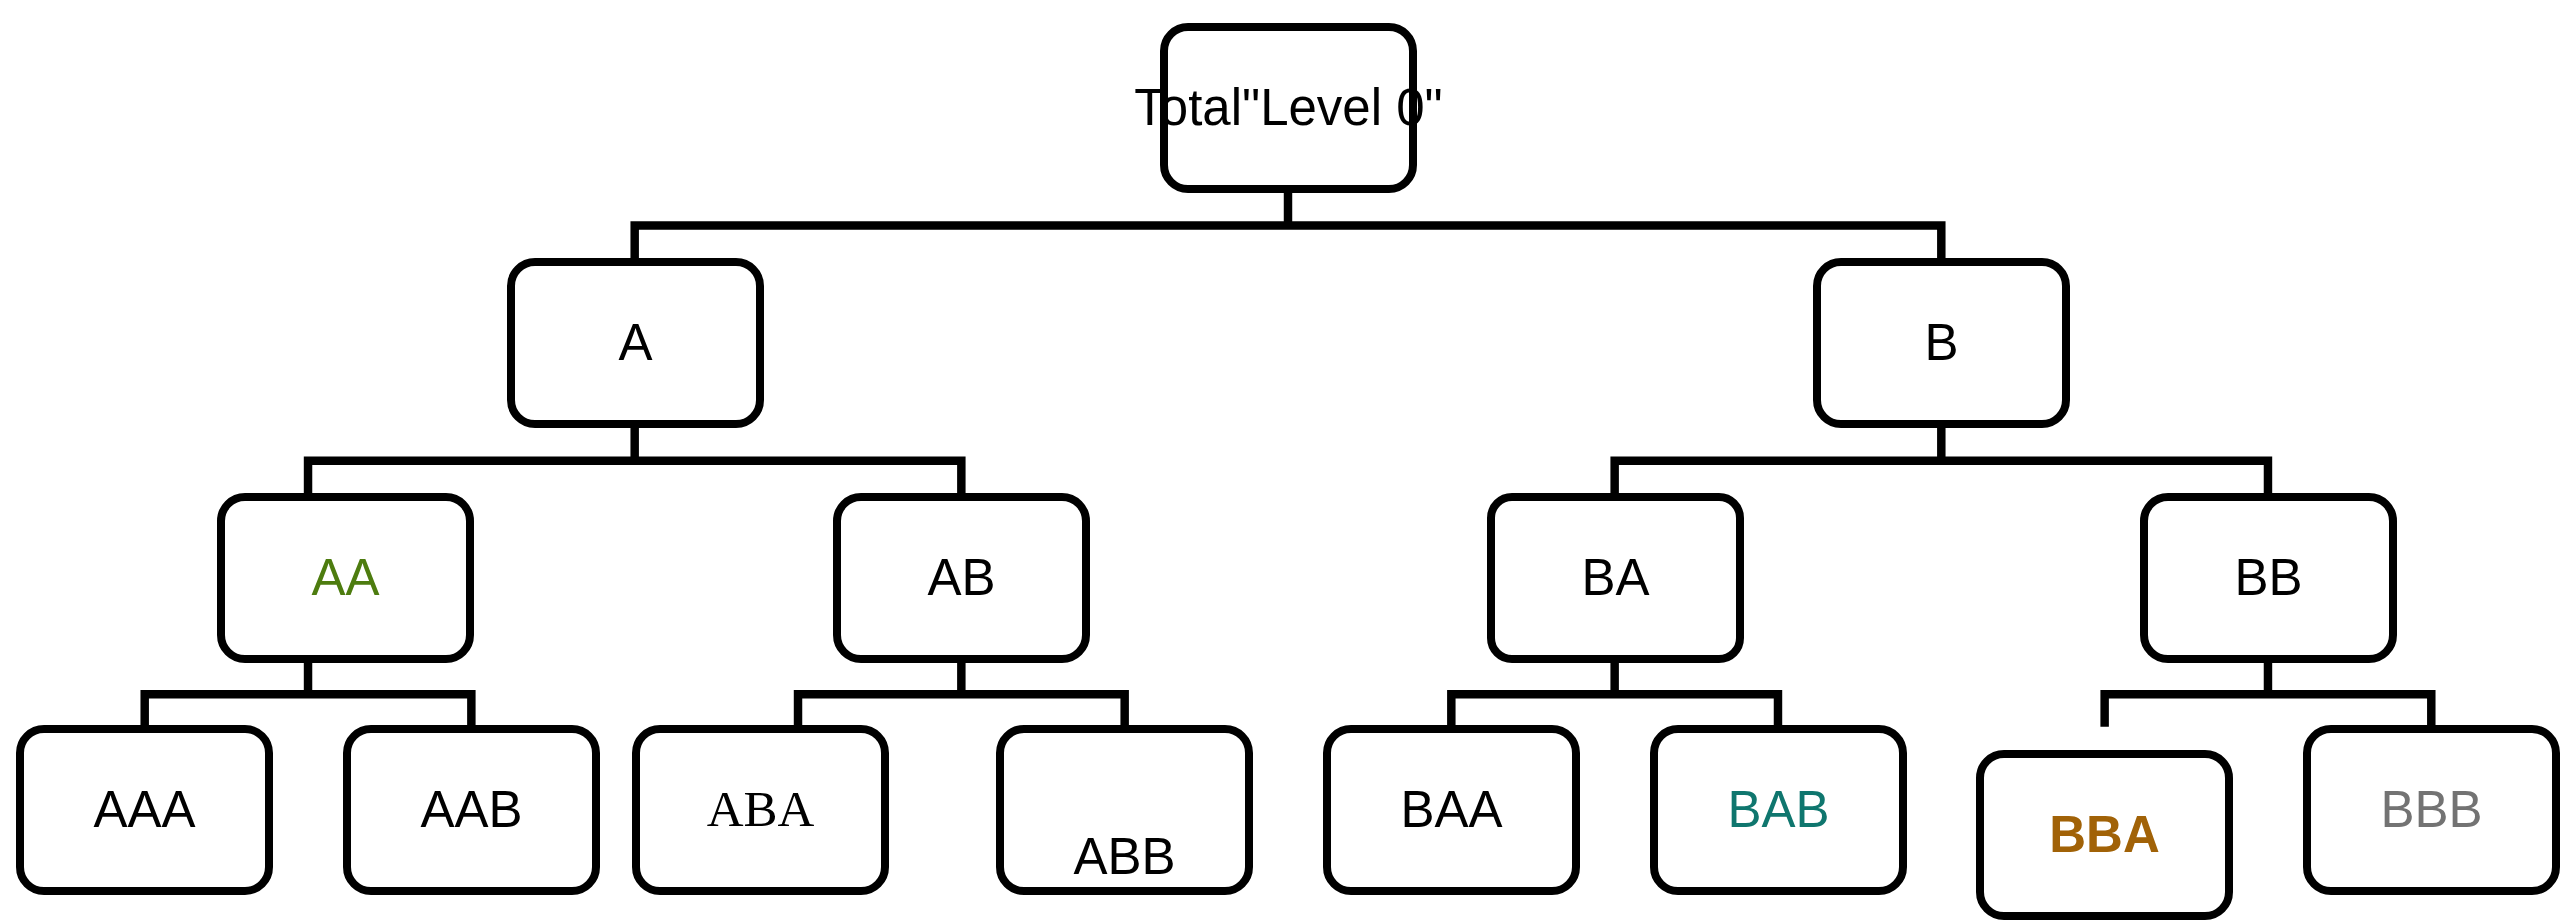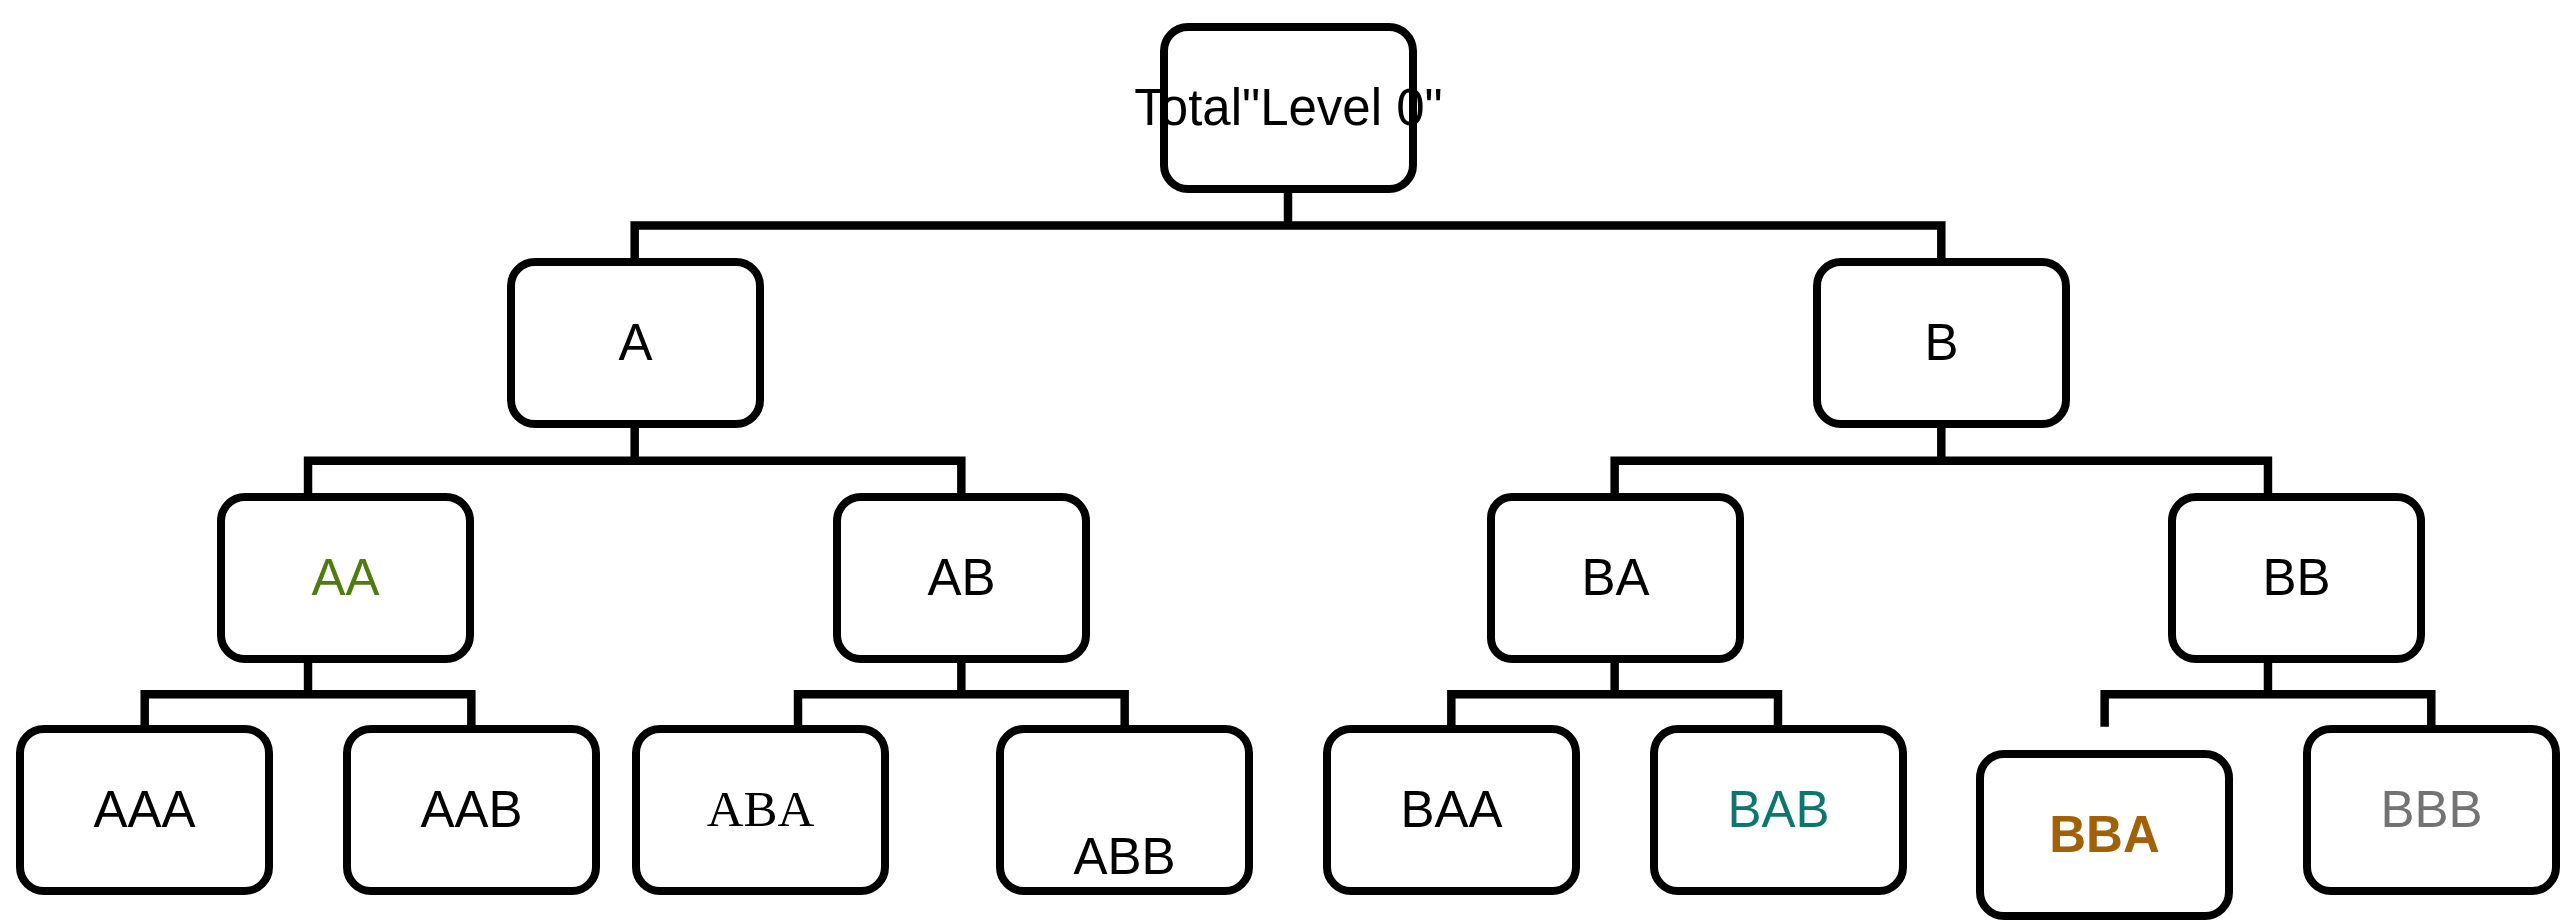--- a/index.html
+++ b/index.html
@@ -86,21 +86,21 @@
       </div>
       <div class="node" style="left: 1487px; top: 493px; background: rgb(255, 255, 255); border-color: rgb(0, 0, 0); color: rgb(0, 0, 0); border-radius: 25px;">
         <span class="label-line">BA</span>
       </div>
       <div class="node" style="left: 1323px; top: 725px; background: rgb(255, 255, 255); border-color: rgb(0, 0, 0); color: rgb(0, 0, 0);">
         <span class="label-line">BAA</span>
       </div>
       <div class="node" style="left: 1650px; top: 725px; background: rgb(255, 255, 255); border-color: rgb(0, 0, 0); color: #0f766e;">
         <span class="label-line">BAB</span>
       </div>
-      <div class="node" style="left: 2140px; top: 493px; background: rgb(255, 255, 255); border-color: rgb(0, 0, 0); color: rgb(0, 0, 0); margin-left: 28px;">
+      <div class="node" style="left: 2140px; top: 493px; background: rgb(255, 255, 255); border-color: rgb(0, 0, 0); color: rgb(0, 0, 0);">
         <span class="label-line">BB</span>
       </div>
       <div class="node" style="left: 1976px; top: 750px; background: rgb(255, 255, 255); border-color: rgb(0, 0, 0); color: #a16207; font-weight: bold;">
         <span class="label-line">BBA</span>
       </div>
       <div class="node" style="left: 2303px; top: 725px; background: rgb(255, 255, 255); border-color: rgb(0, 0, 0); color: #737373;">
         <span class="label-line">BBB</span>
       </div>
     </div>
 </div>

